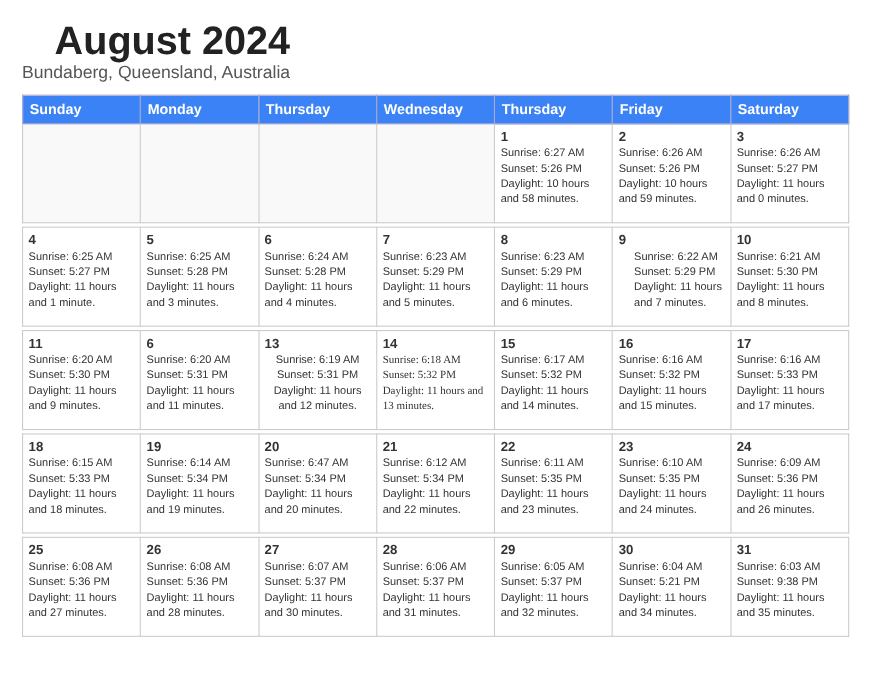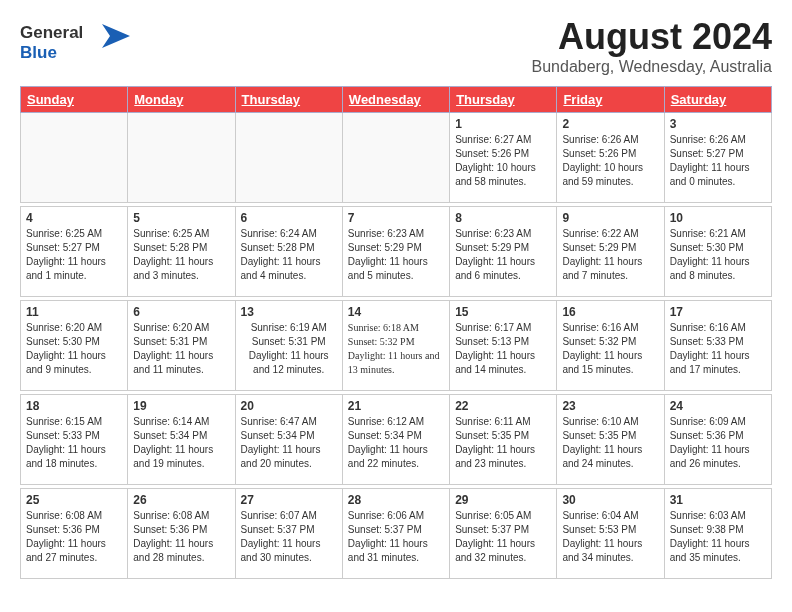--- a/index.html
+++ b/index.html
@@ -4,46 +4,36 @@
   <style>
     * { box-sizing: border-box; margin: 0; padding: 0; }
     body { font-family: Arial, sans-serif; background: #fff; width: 792px; min-height: 612px; }
     .container { padding: 16px 20px; }
     .header { display: flex; align-items: flex-start; justify-content: space-between; margin-bottom: 10px; }
     .logo { display: flex; align-items: center; }
     .title-section { text-align: right; }
     .main-title { font-size: 36px; font-weight: bold; color: #222; }
     .subtitle { font-size: 16px; color: #555; }
     .calendar { width: 100%; border-collapse: collapse; }
-    .calendar th { background: #ef4444; color: #fff; text-align: left; padding: 5px 6px; font-size: 13px; border: 1px solid #aac; text-decoration: underline; }
+    .calendar th { background: #3b82f6; color: #fff; text-align: left; padding: 5px 6px; font-size: 13px; border: 1px solid #aac; }
     .calendar td { border: 1px solid #ccc; vertical-align: top; padding: 4px 5px; font-size: 10.5px; color: #333; width: calc(100%/7); min-height: 80px; }
     .day-num { font-weight: bold; font-size: 12px; margin-bottom: 2px; }
     .day-info { font-size: 10px; line-height: 1.4; color: #333; }
     .empty { background: #f9f9f9; }
     .row-spacer { height: 4px; background: #fff; }
     tr.calendar-row td { height: 90px; }
   </style>
 </head>
 <body>
 
 <div class="container">
   <div class="header">
-    <div class="logo">
-      <div>
-        <svg width="110" height="50" viewBox="0 0 110 50">
-          <text x="0" y="22" font-family="Arial" font-size="17" font-weight="bold" fill="#333">General</text>
-          <text x="0" y="42" font-family="Arial" font-size="17" font-weight="bold" fill="#1a5fb4">Blue</text>
-
-          <polygon points="82,8 110,20 82,32 90,20" fill="#1a5fb4"></polygon>
-        </svg>
-      </div>
-    </div>
     <div class="title-section">
       <div class="main-title">August 2024</div>
-      <div class="subtitle">Bundaberg, Wednesday, Australia</div>
+      <div class="subtitle">Bundaberg, Queensland, Australia</div>
     </div>
   </div>
 
   <table class="calendar">
     <thead>
       <tr>
       <th>Sunday</th>
           <th>Monday</th>
           <th>Thursday</th>
           <th>Wednesday</th>
@@ -106,21 +96,21 @@
 Daylight: 11 hours and 5 minutes.</div>
           </td>
           <td>
             <div class="day-num">8</div>
             <div class="day-info" style="white-space: pre-line;">Sunrise: 6:23 AM
 Sunset: 5:29 PM
 Daylight: 11 hours and 6 minutes.</div>
           </td>
           <td>
             <div class="day-num">9</div>
-            <div class="day-info" style="white-space: pre-line;">Sunrise: 6:22 AM
+            <div class="day-info" style="white-space: pre-line; margin-left: 14px;">Sunrise: 6:22 AM
 Sunset: 5:29 PM
 Daylight: 11 hours and 7 minutes.</div>
           </td>
           <td>
             <div class="day-num">10</div>
             <div class="day-info" style="white-space: pre-line;">Sunrise: 6:21 AM
 Sunset: 5:30 PM
 Daylight: 11 hours and 8 minutes.</div>
           </td>
         </tr>
@@ -148,21 +138,21 @@
           </td>
           <td>
             <div class="day-num">14</div>
             <div class="day-info" style="white-space: pre-line; font-family: Liberation Serif, serif;">Sunrise: 6:18 AM
 Sunset: 5:32 PM
 Daylight: 11 hours and 13 minutes.</div>
           </td>
           <td>
             <div class="day-num">15</div>
             <div class="day-info" style="white-space: pre-line;">Sunrise: 6:17 AM
-Sunset: 5:13 PM
+Sunset: 5:32 PM
 Daylight: 11 hours and 14 minutes.</div>
           </td>
           <td>
             <div class="day-num">16</div>
             <div class="day-info" style="white-space: pre-line;">Sunrise: 6:16 AM
 Sunset: 5:32 PM
 Daylight: 11 hours and 15 minutes.</div>
           </td>
           <td>
             <div class="day-num">17</div>
@@ -248,21 +238,21 @@
           </td>
           <td>
             <div class="day-num">29</div>
             <div class="day-info" style="white-space: pre-line;">Sunrise: 6:05 AM
 Sunset: 5:37 PM
 Daylight: 11 hours and 32 minutes.</div>
           </td>
           <td>
             <div class="day-num">30</div>
             <div class="day-info" style="white-space: pre-line;">Sunrise: 6:04 AM
-Sunset: 5:53 PM
+Sunset: 5:21 PM
 Daylight: 11 hours and 34 minutes.</div>
           </td>
           <td>
             <div class="day-num">31</div>
             <div class="day-info" style="white-space: pre-line;">Sunrise: 6:03 AM
 Sunset: 9:38 PM
 Daylight: 11 hours and 35 minutes.</div>
           </td>
         </tr>
       </tbody>

